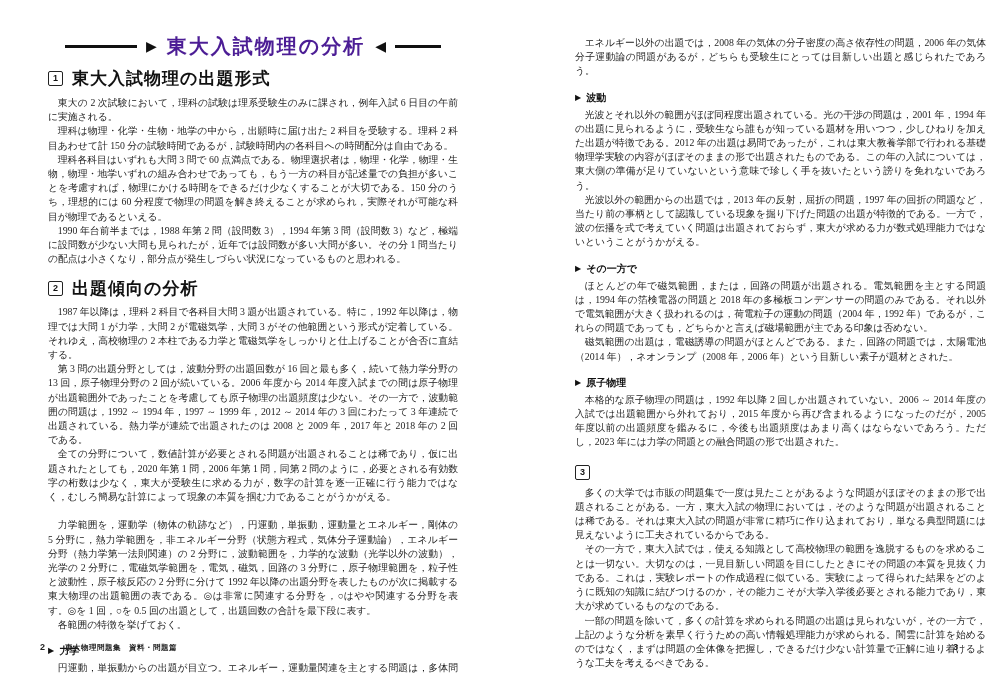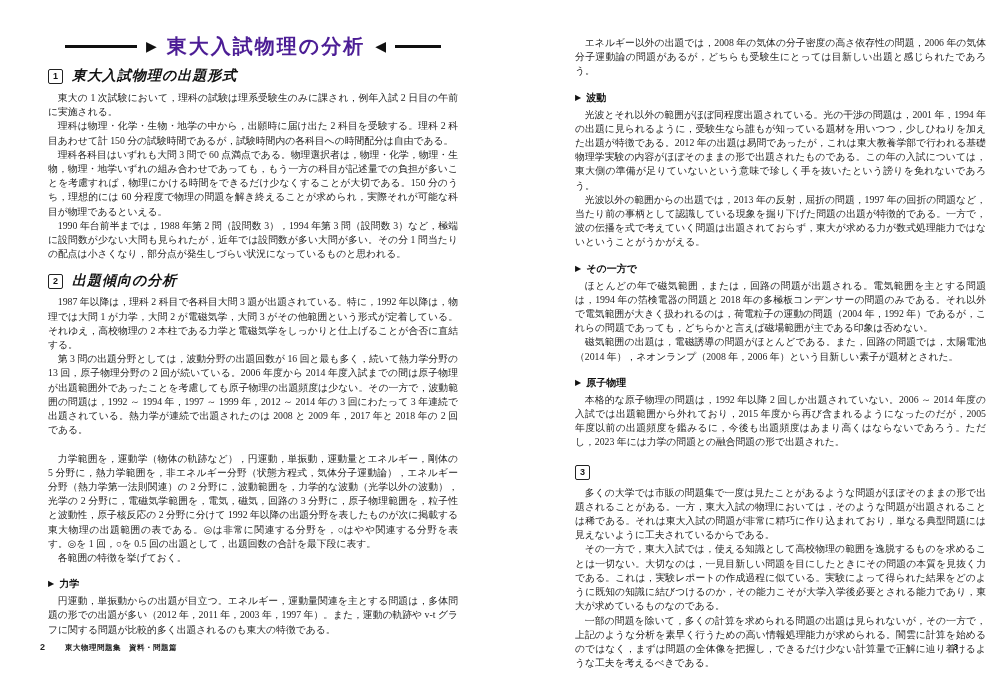--- a/index.html
+++ b/index.html
@@ -34,21 +34,21 @@
   .sec-head{
     display:flex;align-items:center;
     font-family:"Liberation Sans","DejaVu Sans",sans-serif;
     font-weight:bold;color:#111;
   }
   .sec-num{
     flex:0 0 auto;width:13px;height:13px;border:1px solid #222;
     border-radius:2px;font-size:9px;line-height:13px;text-align:center;
     margin-right:9px;
   }
-  .sec-title{font-size:14px;letter-spacing:1px;font-style:italic;}
+  .sec-title{font-size:17px;letter-spacing:1px;}
 
   
   p.body{
     margin:0;font-size:9.8px;line-height:14.2px;
     text-align:justify;text-indent:1em;color:#1d1d1d;
   }
   .gap-top{margin-top:14.2px !important;}
 
   
   .subhead{
@@ -87,31 +87,32 @@
     <span class="title-marker">▶</span>
     <span class="title-text">東大入試物理の分析</span>
     <span class="title-marker">◀</span>
     <span class="title-rule right"></span>
   </div>
 
   <div class="sec-head" style="margin-top:8px;margin-bottom:6px;">
     <span class="sec-num">1</span>
     <span class="sec-title">東大入試物理の出題形式</span>
   </div>
-  <p class="body">東大の 1 次試験において，理科の試験は理系受験生のみに課され，例年入試 2 日目の午前に実施される。</p>
+  <p class="body">東大の 2 次試験において，理科の試験は理系受験生のみに課され，例年入試 6 日目の午前に実施される。</p>
   <p class="body">理科は物理・化学・生物・地学の中から，出願時に届け出た 2 科目を受験する。理科 2 科目あわせて計 150 分の試験時間であるが，試験時間内の各科目への時間配分は自由である。</p>
   <p class="body">理科各科目はいずれも大問 3 問で 60 点満点である。物理選択者は，物理・化学，物理・生物，物理・地学いずれの組み合わせであっても，もう一方の科目が記述量での負担が多いことを考慮すれば，物理にかける時間をできるだけ少なくすることが大切である。150 分のうち，理想的には 60 分程度で物理の問題を解き終えることが求められ，実際それが可能な科目が物理であるといえる。</p>
   <p class="body">1990 年台前半までは，1988 年第 2 問（設問数 3），1994 年第 3 問（設問数 3）など，極端に設問数が少ない大問も見られたが，近年では設問数が多い大問が多い。その分 1 問当たりの配点は小さくなり，部分点が発生しづらい状況になっているものと思われる。</p>
 
   <div class="sec-head sec2-head">
     <span class="sec-num">2</span>
     <span class="sec-title">出題傾向の分析</span>
   </div>
   <p class="body">1987 年以降は，理科 2 科目で各科目大問 3 題が出題されている。特に，1992 年以降は，物理では大問 1 が力学，大問 2 が電磁気学，大問 3 がその他範囲という形式が定着している。それゆえ，高校物理の 2 本柱である力学と電磁気学をしっかりと仕上げることが合否に直結する。</p>
   <p class="body">第 3 問の出題分野としては，波動分野の出題回数が 16 回と最も多く，続いて熱力学分野の 13 回，原子物理分野の 2 回が続いている。2006 年度から 2014 年度入試までの間は原子物理が出題範囲外であったことを考慮しても原子物理の出題頻度は少ない。その一方で，波動範囲の問題は，1992 ～ 1994 年，1997 ～ 1999 年，2012 ～ 2014 年の 3 回にわたって 3 年連続で出題されている。熱力学が連続で出題されたのは 2008 と 2009 年，2017 年と 2018 年の 2 回である。</p>
+  <p class="body">全ての分野について，数値計算が必要とされる問題が出題されることは稀であり，仮に出題されたとしても，2020 年第 1 問，2006 年第 1 問，同第 2 問のように，必要とされる有効数字の桁数は少なく，東大が受験生に求める力が，数字の計算を逐一正確に行う能力ではなく，むしろ簡易な計算によって現象の本質を掴む力であることがうかがえる。</p>
   <p class="body gap-top">力学範囲を，運動学（物体の軌跡など），円運動，単振動，運動量とエネルギー，剛体の 5 分野に，熱力学範囲を，非エネルギー分野（状態方程式，気体分子運動論），エネルギー分野（熱力学第一法則関連）の 2 分野に，波動範囲を，力学的な波動（光学以外の波動），光学の 2 分野に，電磁気学範囲を，電気，磁気，回路の 3 分野に，原子物理範囲を，粒子性と波動性，原子核反応の 2 分野に分けて 1992 年以降の出題分野を表したものが次に掲載する東大物理の出題範囲の表である。◎は非常に関連する分野を，○はやや関連する分野を表す。◎を 1 回，○を 0.5 回の出題として，出題回数の合計を最下段に表す。</p>
   <p class="body">各範囲の特徴を挙げておく。</p>
 
   <div class="subhead">
     <span class="tri">▶</span>
     <span>力学</span>
   </div>
   <p class="body">円運動，単振動からの出題が目立つ。エネルギー，運動量関連を主とする問題は，多体問題の形での出題が多い（2012 年，2011 年，2003 年，1997 年）。また，運動の軌跡や v-t グラフに関する問題が比較的多く出題されるのも東大の特徴である。</p>
 
 </div>

